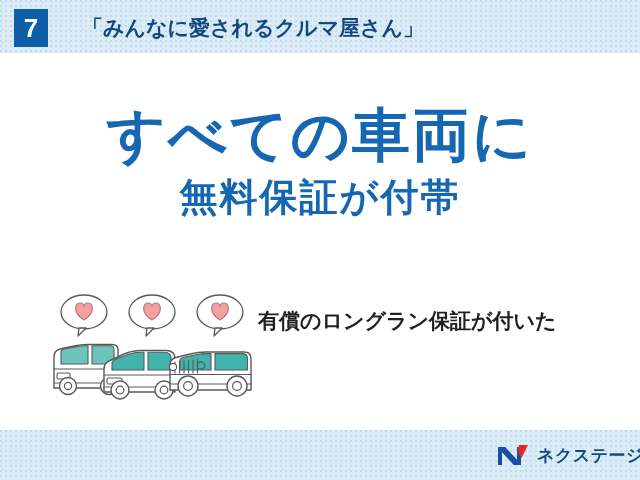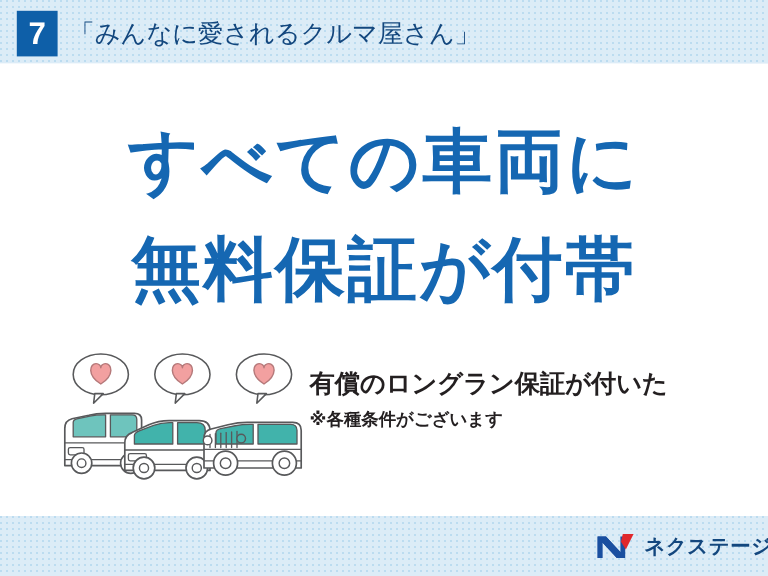--- a/index.html
+++ b/index.html
@@ -61,22 +61,23 @@
     left: 58px;
     top: 14px;
     height: 28px;
     display: flex;
     align-items: baseline;
     white-space: nowrap;
     color: #13477e;
   }
   #header-main {
     font-size: 21px;
-    font-weight: normal;
+    font-weight: bold;
     letter-spacing: 0px;
+    margin-left: 24px;
   }
   #header-sub {
     font-size: 16px;
     font-weight: bold;
     letter-spacing: 0px;
   }
 
   
   #main {
     position: absolute;
@@ -97,22 +98,22 @@
     font-weight: bold;
     letter-spacing: 2px;
     line-height: 1.18;
   }
   #headline-line1 {
     display: block;
     font-size: 58px;
   }
   #headline-line2 {
     display: block;
-    font-size: 58px;
-    margin-top: 22px;
+    font-size: 38px;
+    margin-top: 6px;
   }
 
   
   #illustration {
     position: absolute;
     left: 48px;
     top: 238px;
     width: 212px;
     height: 112px;
   }
@@ -251,21 +252,20 @@
           <circle cx="140" cy="95" r="10" fill="#ffffff" stroke="#58595b" stroke-width="1.4"></circle>
           <circle cx="140" cy="95" r="4.4" fill="#ffffff" stroke="#58595b" stroke-width="1.2"></circle>
           <circle cx="189" cy="95" r="10" fill="#ffffff" stroke="#58595b" stroke-width="1.4"></circle>
           <circle cx="189" cy="95" r="4.4" fill="#ffffff" stroke="#58595b" stroke-width="1.2"></circle>
         </g>
       </g>
     </svg>
 
     <div id="bodycopy">
       <span class="body-line">有償のロングラン保証が付いた</span>
-      <span class="body-note">※各種条件がございます</span>
     </div>
   </div>
 
   <div id="footer-band" class="dotband"></div>
 
   <div id="logo">
     <svg id="logo-mark" viewBox="0 0 33 24">
       <path d="M1 22 L1 4 L8 4 L20 17 L20 4 L24 4 L24 22 L17 22 L5 9 L5 22 Z" fill="#1a4fa0"></path>
       <path d="M22 2 L31 2 L24.5 15 L20.5 8.5 Z" fill="#e0272b"></path>
       <path d="M1 4 L8 4 L20 17 L20 22 L17 22 L5 9 L5 22 L1 22 Z" fill="#1a4fa0"></path>

